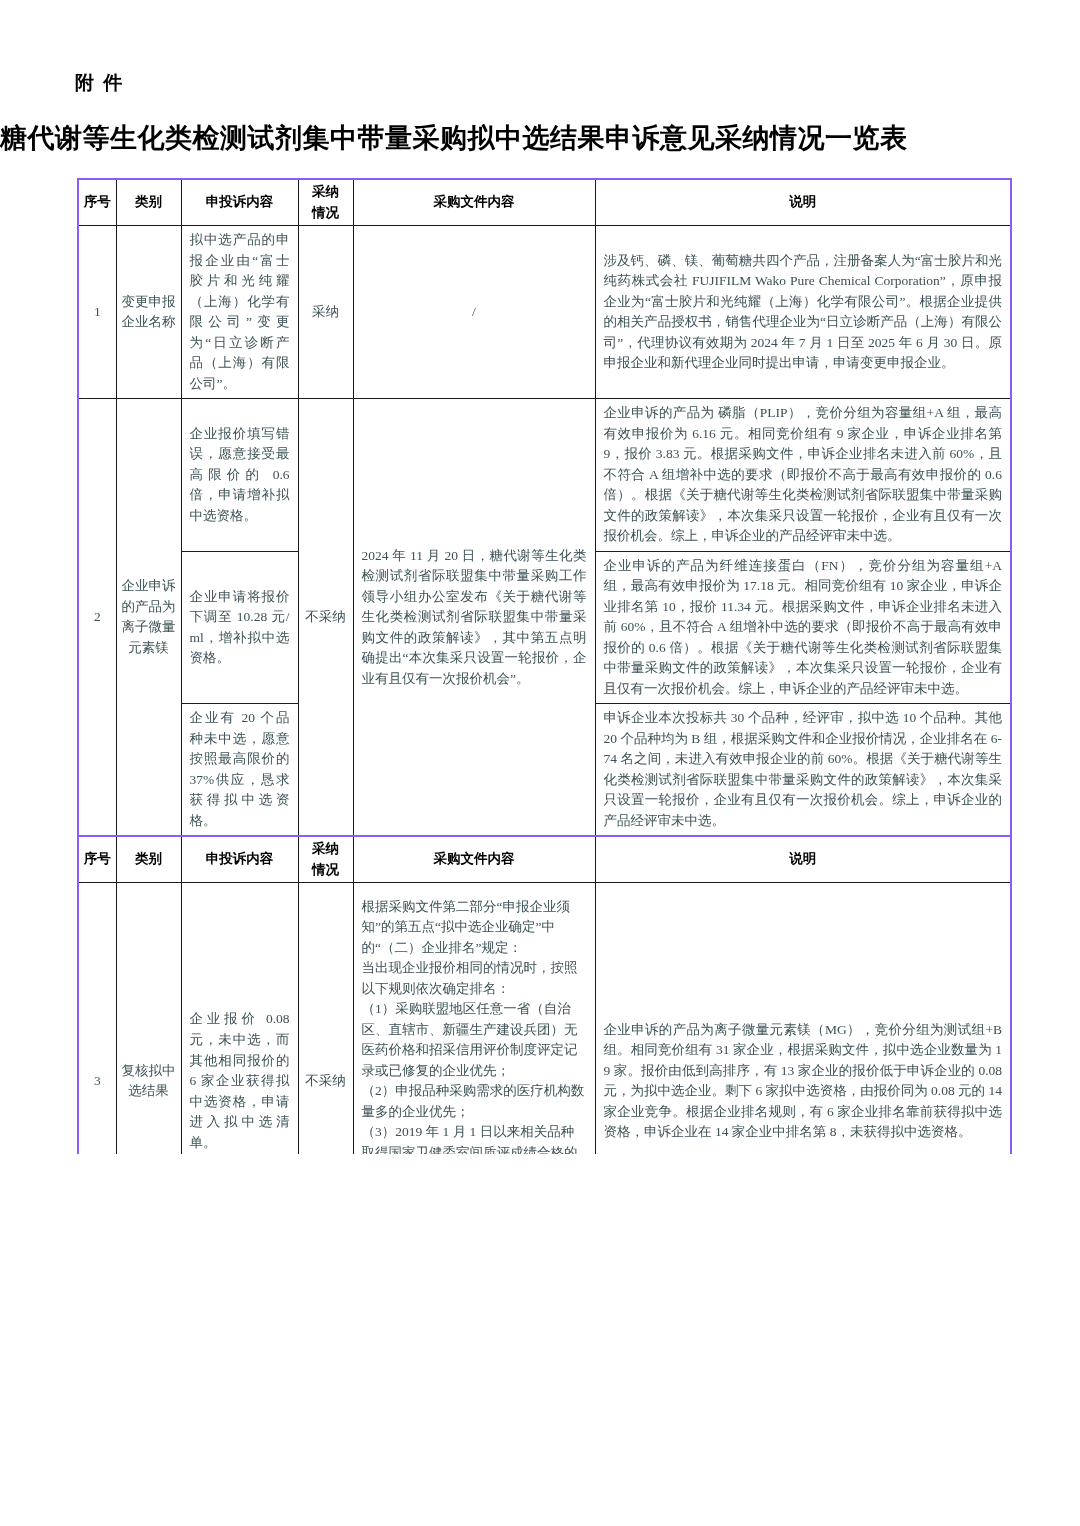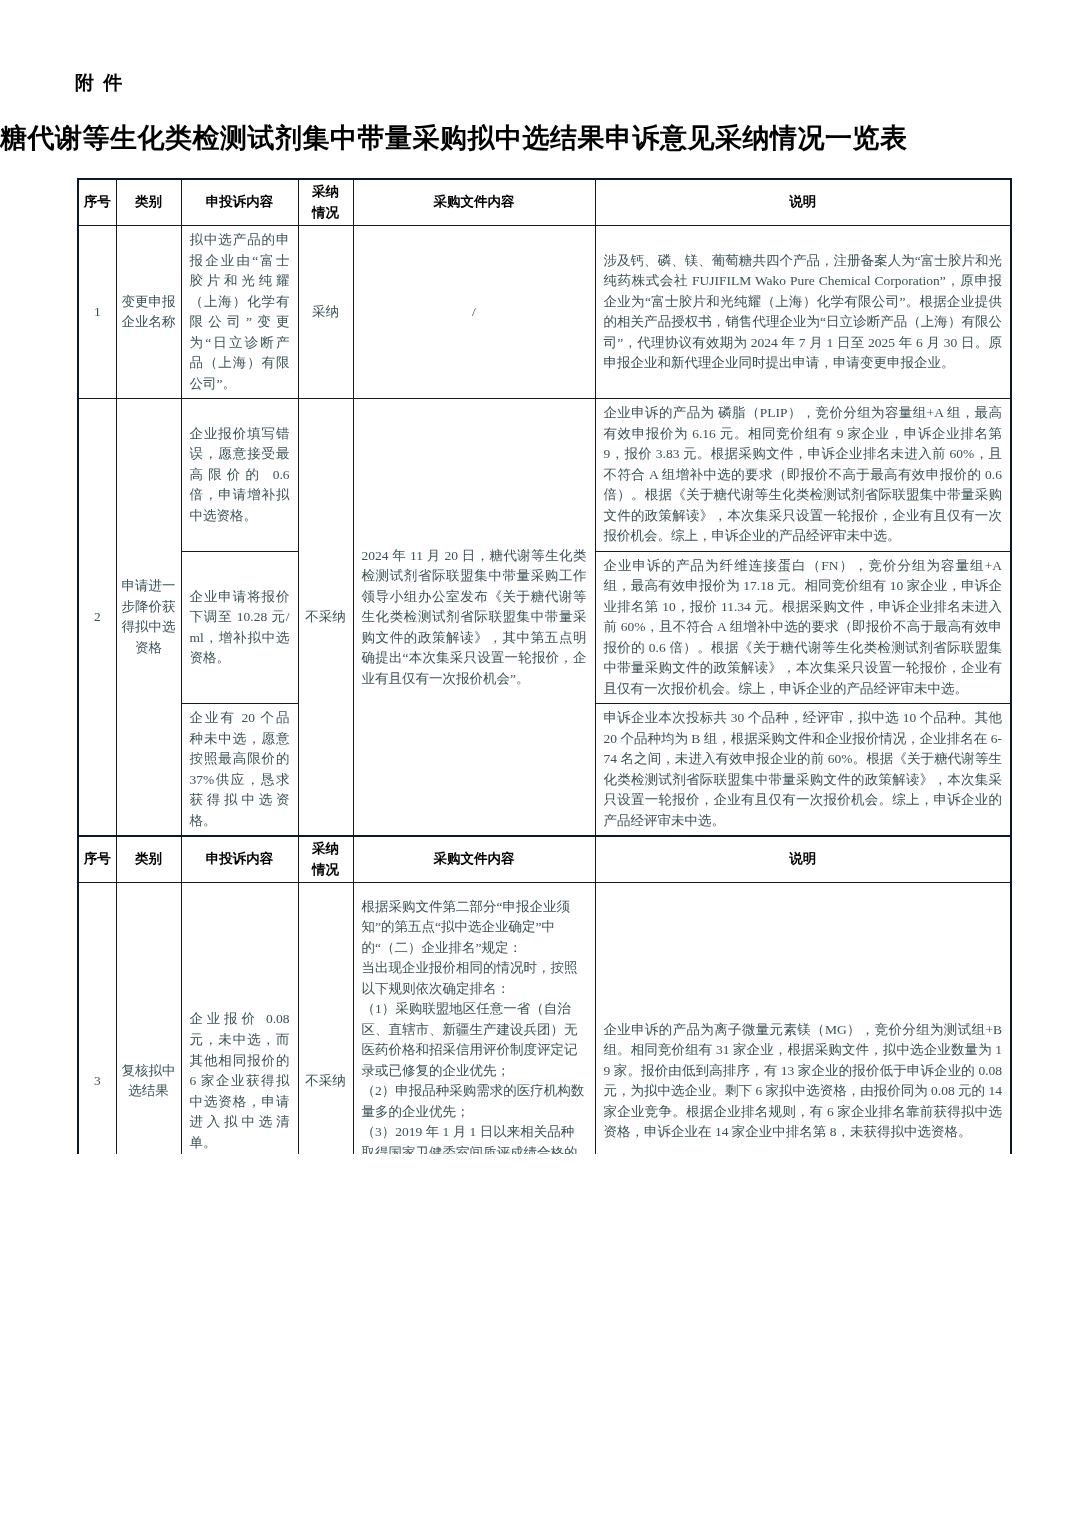--- a/index.html
+++ b/index.html
@@ -20,21 +20,21 @@
   .doc-title{
     position:absolute;left:0;right:0;top:120px;
     text-align:left;
     font-family:"Liberation Sans","DejaVu Sans",sans-serif;
     font-weight:bold;font-size:27px;color:#000;
     letter-spacing:0.5px;
   }
   table.appeal-table{
     position:absolute;left:77px;width:933px;
     border-collapse:collapse;table-layout:fixed;
-    border:2px solid #0f172a;
+    border:2px solid #8b5cf6;
   }
   #table1{top:178px;}
   #table2{top:835px;}
   .appeal-table td,.appeal-table th{
     border:1px solid #1a1a1a;
     font-size:13.5px;line-height:1.52;
     vertical-align:middle;
     padding:4px 8px;
     word-break:break-all;
     box-sizing:border-box;
@@ -85,21 +85,21 @@
     <tr style="height:133px;">
       <td class="c">1</td>
       <td class="c">变更申报企业名称</td>
       <td class="j">拟中选产品的申报企业由“富士胶片和光纯耀（上海）化学有限公司”变更为“日立诊断产品（上海）有限公司”。</td>
       <td class="c">采纳</td>
       <td class="c">/</td>
       <td class="j">涉及钙、磷、镁、葡萄糖共四个产品，注册备案人为“富士胶片和光纯药株式会社 FUJIFILM Wako Pure Chemical Corporation”，原申报企业为“富士胶片和光纯耀（上海）化学有限公司”。根据企业提供的相关产品授权书，销售代理企业为“日立诊断产品（上海）有限公司”，代理协议有效期为 2024 年 7 月 1 日至 2025 年 6 月 30 日。原申报企业和新代理企业同时提出申请，申请变更申报企业。</td>
     </tr>
     <tr style="height:117px;">
       <td class="c" rowspan="3">2</td>
-      <td class="c" rowspan="3">申请进一步降价获得拟中选资格</td>
+      <td class="c" rowspan="3">企业申诉的产品为离子微量元素镁</td>
       <td class="j">企业报价填写错误，愿意接受最高限价的 0.6 倍，申请增补拟中选资格。</td>
       <td class="c" rowspan="3">不采纳</td>
       <td class="j" rowspan="3">2024 年 11 月 20 日，糖代谢等生化类检测试剂省际联盟集中带量采购工作领导小组办公室发布《关于糖代谢等生化类检测试剂省际联盟集中带量采购文件的政策解读》，其中第五点明确提出“本次集采只设置一轮报价，企业有且仅有一次报价机会”。</td>
       <td class="j">企业申诉的产品为 磷脂（PLIP），竞价分组为容量组+A 组，最高有效申报价为 6.16 元。相同竞价组有 9 家企业，申诉企业排名第 9，报价 3.83 元。根据采购文件，申诉企业排名未进入前 60%，且不符合 A 组增补中选的要求（即报价不高于最高有效申报价的 0.6 倍）。根据《关于糖代谢等生化类检测试剂省际联盟集中带量采购文件的政策解读》，本次集采只设置一轮报价，企业有且仅有一次报价机会。综上，申诉企业的产品经评审未中选。</td>
     </tr>
     <tr style="height:118px;">
       <td class="j">企业申请将报价下调至 10.28 元/ml，增补拟中选资格。</td>
       <td class="j">企业申诉的产品为纤维连接蛋白（FN），竞价分组为容量组+A 组，最高有效申报价为 17.18 元。相同竞价组有 10 家企业，申诉企业排名第 10，报价 11.34 元。根据采购文件，申诉企业排名未进入前 60%，且不符合 A 组增补中选的要求（即报价不高于最高有效申报价的 0.6 倍）。根据《关于糖代谢等生化类检测试剂省际联盟集中带量采购文件的政策解读》，本次集采只设置一轮报价，企业有且仅有一次报价机会。综上，申诉企业的产品经评审未中选。</td>
     </tr>
     <tr style="height:92px;">

